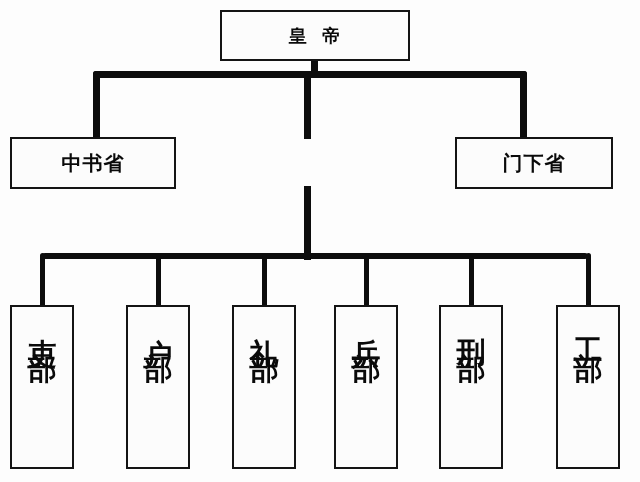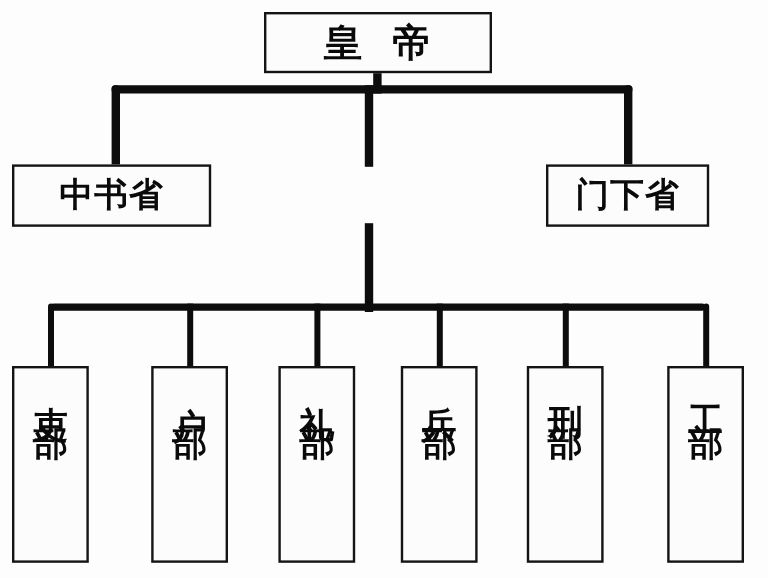--- a/index.html
+++ b/index.html
@@ -37,35 +37,35 @@
     text-align: center;
   }
   
   #node-emperor {
     left: 220px;
     top: 10px;
     width: 190px;
     height: 51px;
   }
   #node-emperor .node-label {
-    font-size: 32px;
+    font-size: 18px;
     letter-spacing: 1px;
   }
   
   .dept {
     top: 137px;
     height: 52px;
   }
   .dept .node-label {
-    font-size: 28px;
+    font-size: 20px;
     letter-spacing: 1px;
   }
   #node-zhongshu { left: 10px;  width: 166px; }
   #node-shangshu { left: 225px; width: 166px; }
-  #node-menxia   { left: 455px; width: 136px; }
+  #node-menxia   { left: 455px; width: 158px; }
 
   
   .ministry {
     top: 305px;
     width: 64px;
     height: 164px;
     align-items: flex-start;
     justify-content: center;
     padding-top: 8px;
   }

